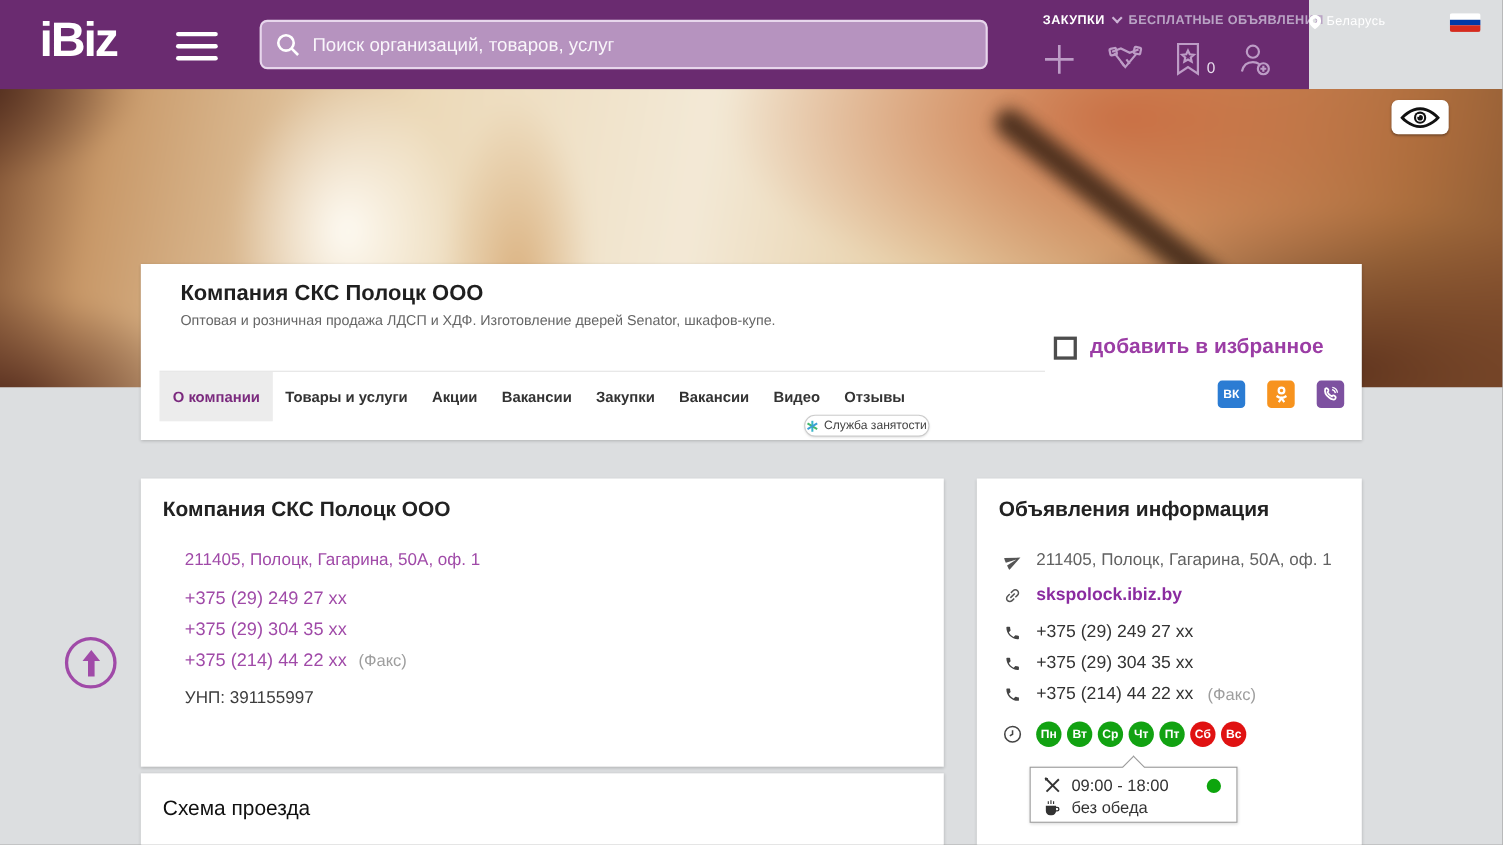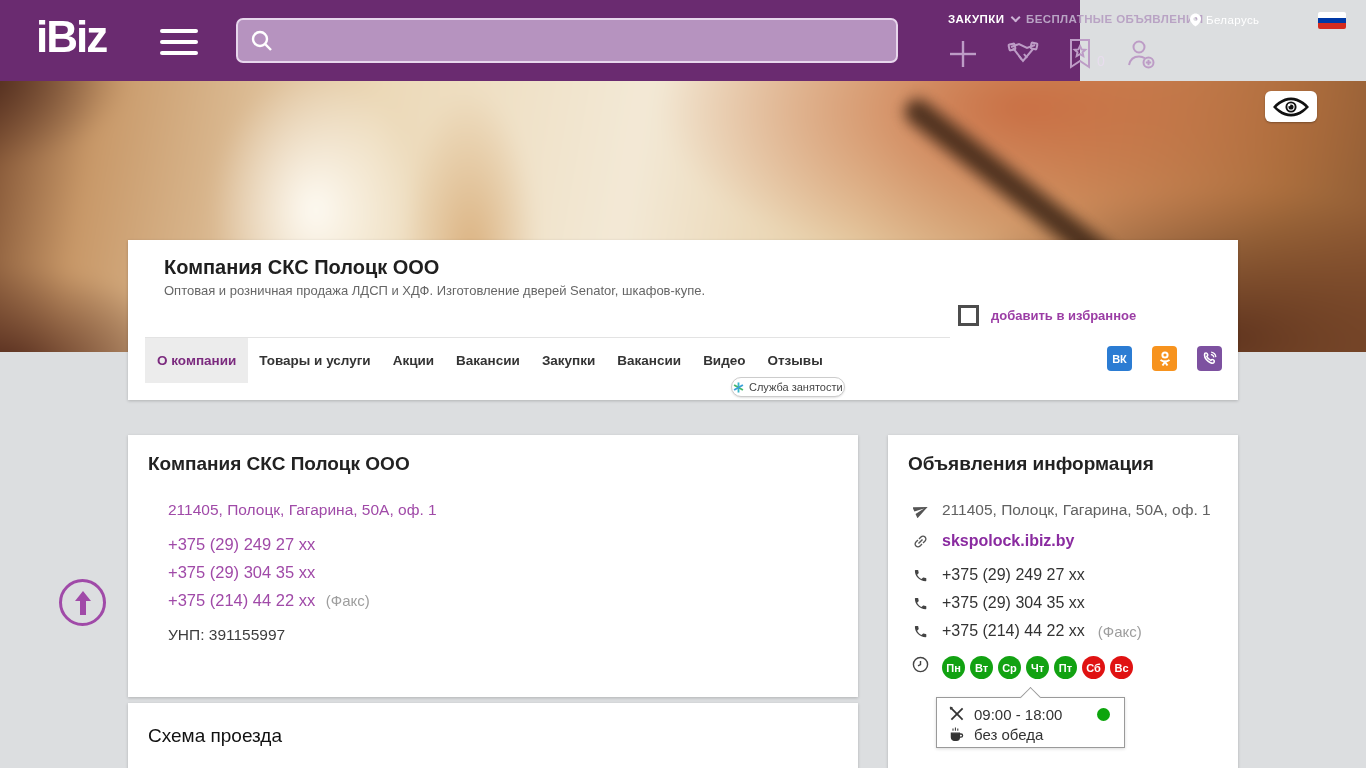--- a/index.html
+++ b/index.html
@@ -1,21 +1,21 @@
 <!DOCTYPE html>
 <html><head>
 <meta charset="utf-8">
 <style>
   * { margin:0; padding:0; box-sizing:border-box; }
   html,body { background:#9a9a9a; }
   body { font-family:"Liberation Sans","DejaVu Sans",sans-serif; }
   .frame { position:relative; width:1366px; height:768px; background:#dcdee0; overflow:hidden; margin:0 auto; }
 
   
-  .topbar { position:absolute; left:0; top:0; width:1080px; height:81px; background:#6a2b70; z-index:30; }
+  .topbar { position:absolute; left:0; top:0; width:1190px; height:81px; background:#6a2b70; z-index:30; }
   .logo { position:absolute; left:36px; top:12px; color:#fff; font-size:44px; font-weight:bold; letter-spacing:-2px; }
   .burger { position:absolute; left:160px; top:29px; width:38px; height:26px; cursor:pointer; }
   .burger span { display:block; height:4px; background:#fff; border-radius:2px; margin-bottom:7px; }
   .searchwrap { position:absolute; left:236px; top:18px; width:662px; height:45px; background:#b693bf; border:2px solid #e7d6ec; border-radius:7px; display:flex; align-items:center; padding:0 12px; }
   .searchwrap svg { flex:0 0 auto; margin-right:10px; }
   .searchwrap input { flex:1; background:transparent; border:none; outline:none; color:#fff; font-size:17px; font-family:inherit; }
   .searchwrap input::placeholder { color:#fdfbfe; opacity:.95; }
 
   .hnav { position:absolute; top:13px; font-size:11.5px; letter-spacing:.4px; font-weight:600; white-space:nowrap; }
   .hnav.zak { left:948px; color:#fff; }
@@ -45,21 +45,21 @@
   .hero-pen { position:absolute; left:880px; top:90px; width:260px; height:26px; background:#3c2516; border-radius:13px; transform:rotate(38deg); filter:blur(7px); opacity:.85; }
   .eyebtn { position:absolute; left:1265px; top:91px; width:52px; height:31px; background:#fff; border-radius:6px; display:flex; align-items:center; justify-content:center; cursor:pointer; z-index:5; box-shadow:0 1px 2px rgba(0,0,0,.3); }
 
   
   .card { position:absolute; background:#fff; box-shadow:0 1px 3px rgba(0,0,0,.2); }
   .company-card { left:128px; top:240px; width:1110px; height:160px; z-index:10; }
   .c-title { position:absolute; left:36px; top:16px; font-size:20px; font-weight:bold; color:#1f1f1f; }
   .c-desc { position:absolute; left:36px; top:43px; font-size:13px; color:#666; }
   .fav-row { position:absolute; left:830px; top:65px; display:flex; align-items:center; gap:12px; cursor:pointer; }
   .fav-box { width:21px; height:21px; border:3px solid #4d4d4d; background:#fff; }
-  .fav-lbl { color:#9b3da5; font-size:13px; font-weight:600; }
+  .fav-lbl { color:#9b3da5; font-size:19px; font-weight:600; }
   .tabsbar { position:absolute; left:17px; top:97px; width:805px; height:46px; border-top:1px solid #e3e3e3; display:flex; align-items:stretch; white-space:nowrap; }
   .tab { display:flex; align-items:center; padding:0 11px; font-size:13.5px; font-weight:bold; color:#333; cursor:pointer; }
   .tab.active { background:#ececec; color:#7b2a7e; padding:0 12px; }
   .emp-badge { position:absolute; left:603px; top:137px; height:20px; border:1px solid #ccc; border-radius:10px; background:#fff; display:flex; align-items:center; gap:5px; padding:0 1px; font-size:11px; color:#444; box-shadow:0 1px 2px rgba(0,0,0,.12); cursor:pointer; }
   .card-soc { position:absolute; right:16px; top:106px; display:flex; gap:20px; }
   .csq { width:25px; height:25px; border-radius:4px; display:flex; align-items:center; justify-content:center; cursor:pointer; }
   .csq.vk { background:#2b7cd3; color:#fff; font-size:11px; font-weight:bold; }
   .csq.ok { background:#f7931e; }
   .csq.vb { background:#7d51a0; }
 
@@ -74,21 +74,21 @@
   .m-title { position:absolute; left:20px; top:22px; font-size:19px; font-weight:normal; color:#111; }
 
   
   .contact-card { left:888px; top:435px; width:350px; height:360px; z-index:5; }
   .k-title { position:absolute; left:20px; top:18px; font-size:19px; font-weight:bold; color:#222; }
   .k-row { position:absolute; left:24px; display:flex; align-items:center; gap:13px; }
   .k-ic { width:17px; display:flex; justify-content:center; flex:0 0 auto; }
   .k-txt { font-size:15.5px; color:#616161; white-space:nowrap; }
   .k-phone { font-size:16px; color:#333; white-space:nowrap; }
   .k-site { font-size:16px; font-weight:bold; color:#8a2ba0; cursor:pointer; }
-  .dayrow { position:absolute; left:24px; top:221px; display:flex; align-items:flex-start; gap:13px; }
+  .dayrow { position:absolute; left:24px; top:221px; display:flex; align-items:center; gap:13px; }
   .daylist { display:flex; gap:5px; }
   .day { width:23px; height:23px; border-radius:50%; color:#fff; font-size:11px; font-weight:bold; display:flex; align-items:center; justify-content:center; cursor:pointer; }
   .day.open { background:#12a212; }
   .day.closed { background:#e01212; }
   .sched-tip { position:absolute; left:48px; top:262px; width:189px; height:51px; background:#fff; border:1px solid #9a9a9a; box-shadow:0 1px 3px rgba(0,0,0,.15); padding:6px 10px 3px 12px; }
   .sched-tip::before { content:""; position:absolute; left:86px; top:-8px; width:14px; height:14px; background:#fff; border-left:1px solid #9a9a9a; border-top:1px solid #9a9a9a; transform:rotate(45deg); }
   .tiprow { display:flex; align-items:center; gap:9px; height:20px; position:relative; }
   .tiprow .t { font-size:15px; color:#333; }
   .greendot { position:absolute; right:4px; top:4px; width:13px; height:13px; border-radius:50%; background:#0da50d; }
 
@@ -105,20 +105,21 @@
         <span></span>
         <span></span>
         <span></span>
       </div>
 
     <div class="searchwrap">
       <svg width="24" height="24" viewBox="0 0 24 24" fill="none" stroke="#fff" stroke-width="2.4">
           <circle cx="10" cy="10" r="7"></circle>
           <line x1="15.2" y1="15.2" x2="21" y2="21"></line>
         </svg>
+      <input type="text" placeholder="Поиск организаций, товаров, услуг" style="">
     </div>
 
     <div class="hnav zak"><span>ЗАКУПКИ</span><span class="chev"></span></div>
     <div class="hnav ads">БЕСПЛАТНЫЕ ОБЪЯВЛЕНИЯ</div>
     <div class="hnav cty">
       <svg width="11" height="14" viewBox="0 0 12 14" fill="#fff">
           <path d="M6 0C2.7 0 0 2.6 0 5.9 0 10.3 6 14 6 14s6-3.7 6-8.1C12 2.6 9.3 0 6 0zm0 8a2.2 2.2 0 1 1 0-4.4A2.2 2.2 0 0 1 6 8z"></path>
         </svg>
       <span>Беларусь</span>
     </div>

